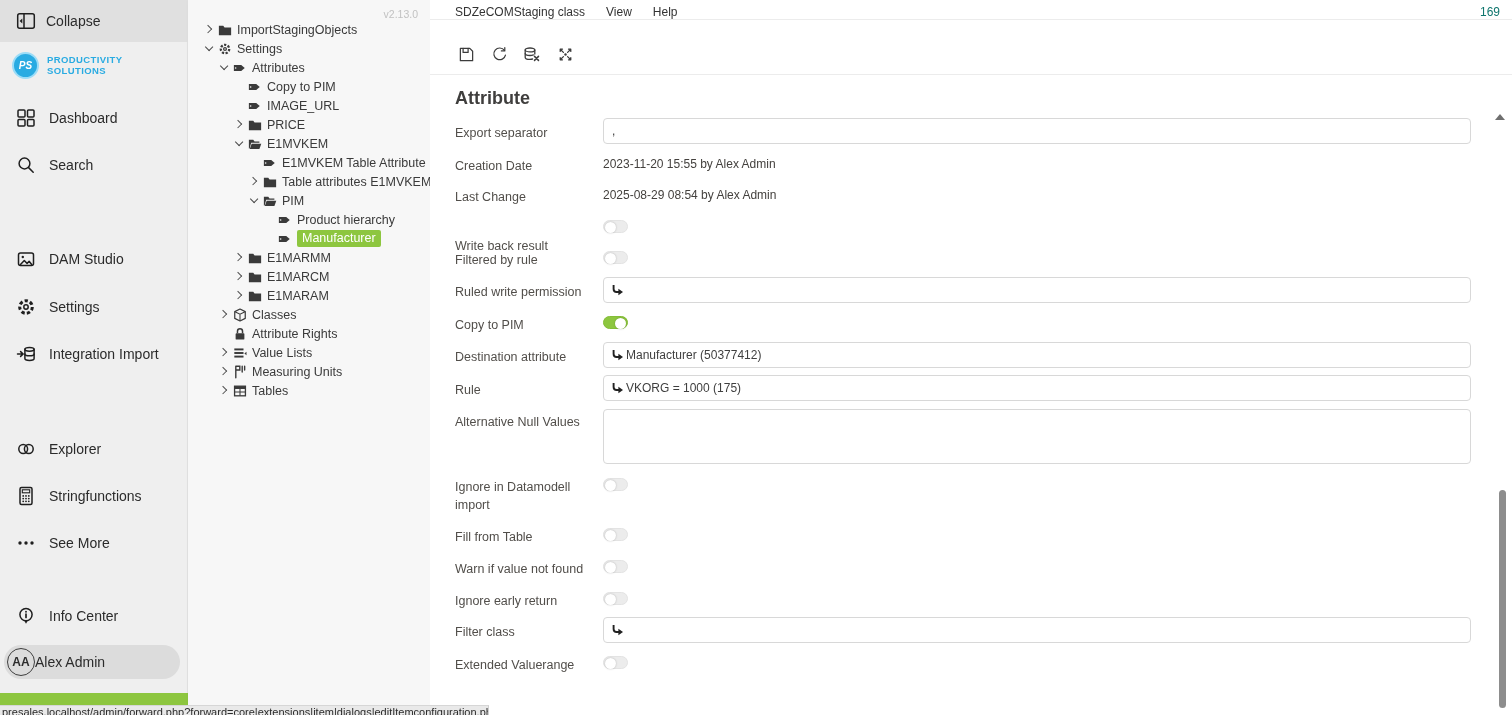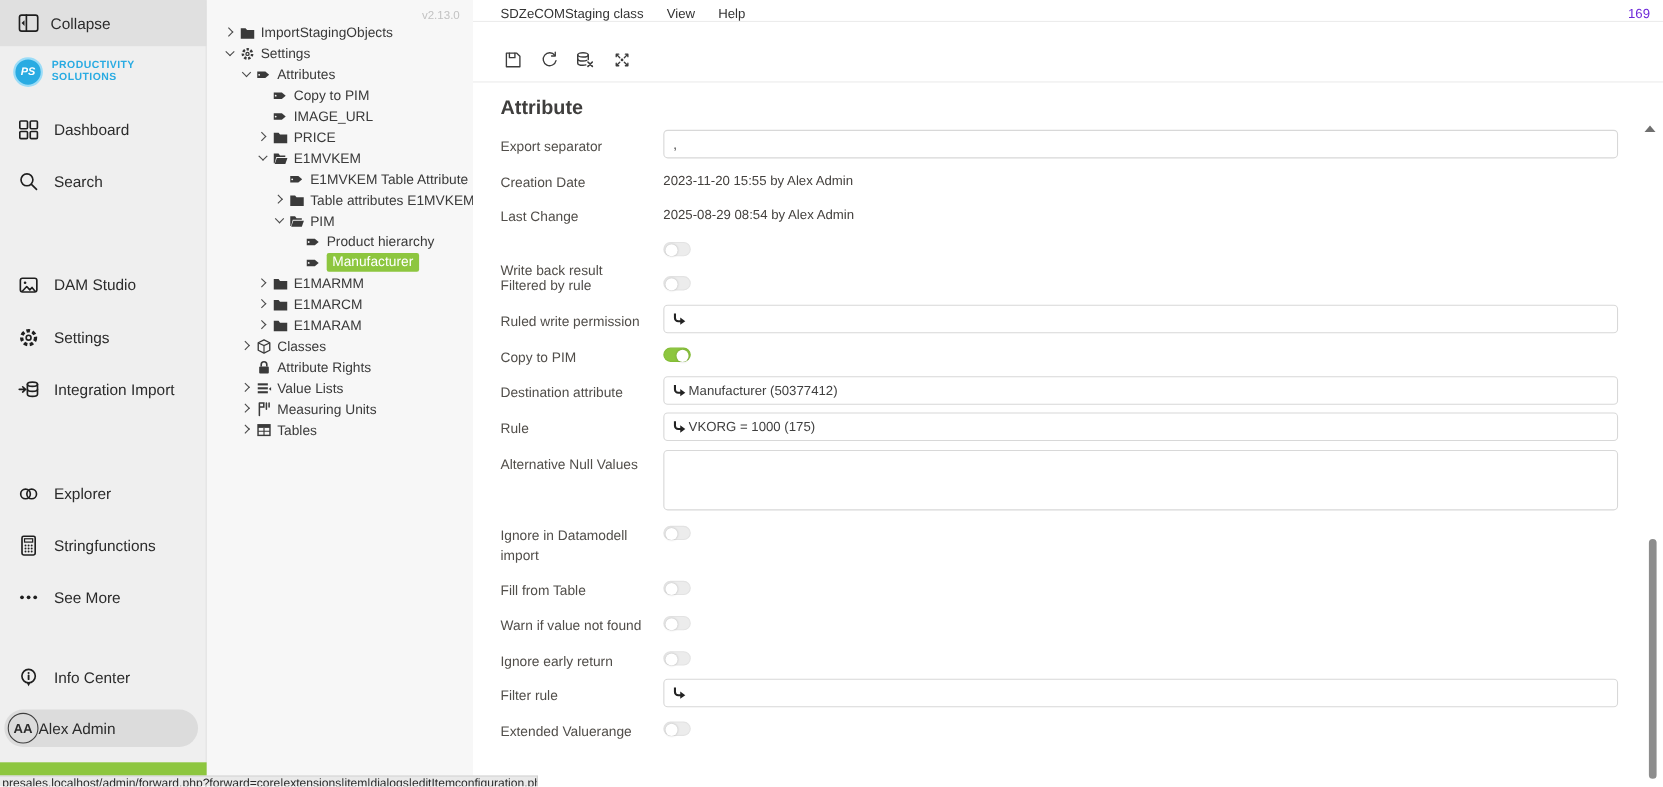--- a/index.html
+++ b/index.html
@@ -32,21 +32,21 @@
   .chev.closed::before { transform:rotate(-45deg); margin-left:-2px; }
   .chev.open::before   { transform:rotate(45deg); margin-top:-3px; }
   .ticon { width:14px; height:14px; flex:0 0 14px; margin-left:1px; }
   .tlabel { margin-left:5px; }
   .tlabel.selected { background:#8dc63f; color:#fff; padding:1px 5px 2px; border-radius:2px; }
 
   
   .main { position:absolute; left:430px; top:0; width:1082px; height:715px; background:#fff; }
   .menubar { position:absolute; top:0; left:0; width:100%; height:20px; border-bottom:1px solid #ececec; display:flex; align-items:flex-end; padding-left:25px; gap:21px; font-size:12px; color:#333; }
   .menubar .mitem { cursor:pointer; }
-  .menubar .badge { position:absolute; right:12px; color:#6d28d9; }
+  .menubar .badge { position:absolute; right:12px; color:#0f766e; }
   .tbar { position:absolute; top:35px; left:0; width:100%; height:40px; border-bottom:1px solid #ececec; display:flex; align-items:center; padding-left:25px; gap:11px; }
   .tbtn { width:22px; height:22px; display:flex; align-items:center; justify-content:center; cursor:pointer; }
   .page-title { position:absolute; left:25px; top:88px; font-size:18px; font-weight:bold; color:#3f3e3d; }
   .flabel { position:absolute; left:25px; width:145px; font-size:12.5px; color:#514e4a; line-height:18px; }
   .fstatic { position:absolute; left:173px; font-size:12px; color:#44413e; }
   .finput { position:absolute; left:173px; width:868px; height:26px; border:1px solid #d8d8d8; border-radius:4px; background:#fff; display:flex; align-items:center; overflow:hidden; }
   .finput input { border:none; outline:none; flex:1; height:100%; font-size:12px; color:#3f3f3f; font-family:inherit; padding-left:8px; background:transparent; }
   .finput.witharrow input { padding-left:2px; }
   .hook { margin-left:7px; flex:0 0 13px; }
   .ftext { position:absolute; left:173px; width:868px; height:55px; border:1px solid #d8d8d8; border-radius:4px; resize:none; font-family:inherit; font-size:12px; padding:6px 8px; outline:none; }
@@ -460,21 +460,21 @@
   <div class="flabel" style="top:560px">Warn if value not found</div>
   <div class="toggle" style="top:560px">
       <span class="knob"></span>
     </div>
 
   <div class="flabel" style="top:592px">Ignore early return</div>
   <div class="toggle" style="top:592px">
       <span class="knob"></span>
     </div>
 
-  <div class="flabel" style="top:623px">Filter rule</div>
+  <div class="flabel" style="top:623px">Filter class</div>
   <div class="finput witharrow" style="top:617px">
     <svg class="hook" viewBox="0 0 13 13">
       <path d="M2.6 1v4a3 3 0 0 0 3 3h2.6" fill="none" stroke="#222" stroke-width="1.9"></path>
       <path d="M7.4 4.7l4.6 3.3-4.6 3.3z" fill="#222"></path>
     </svg>
     <input value="" style="">
   </div>
 
   <div class="flabel" style="top:656px">Extended Valuerange</div>
   <div class="toggle" style="top:656px">

